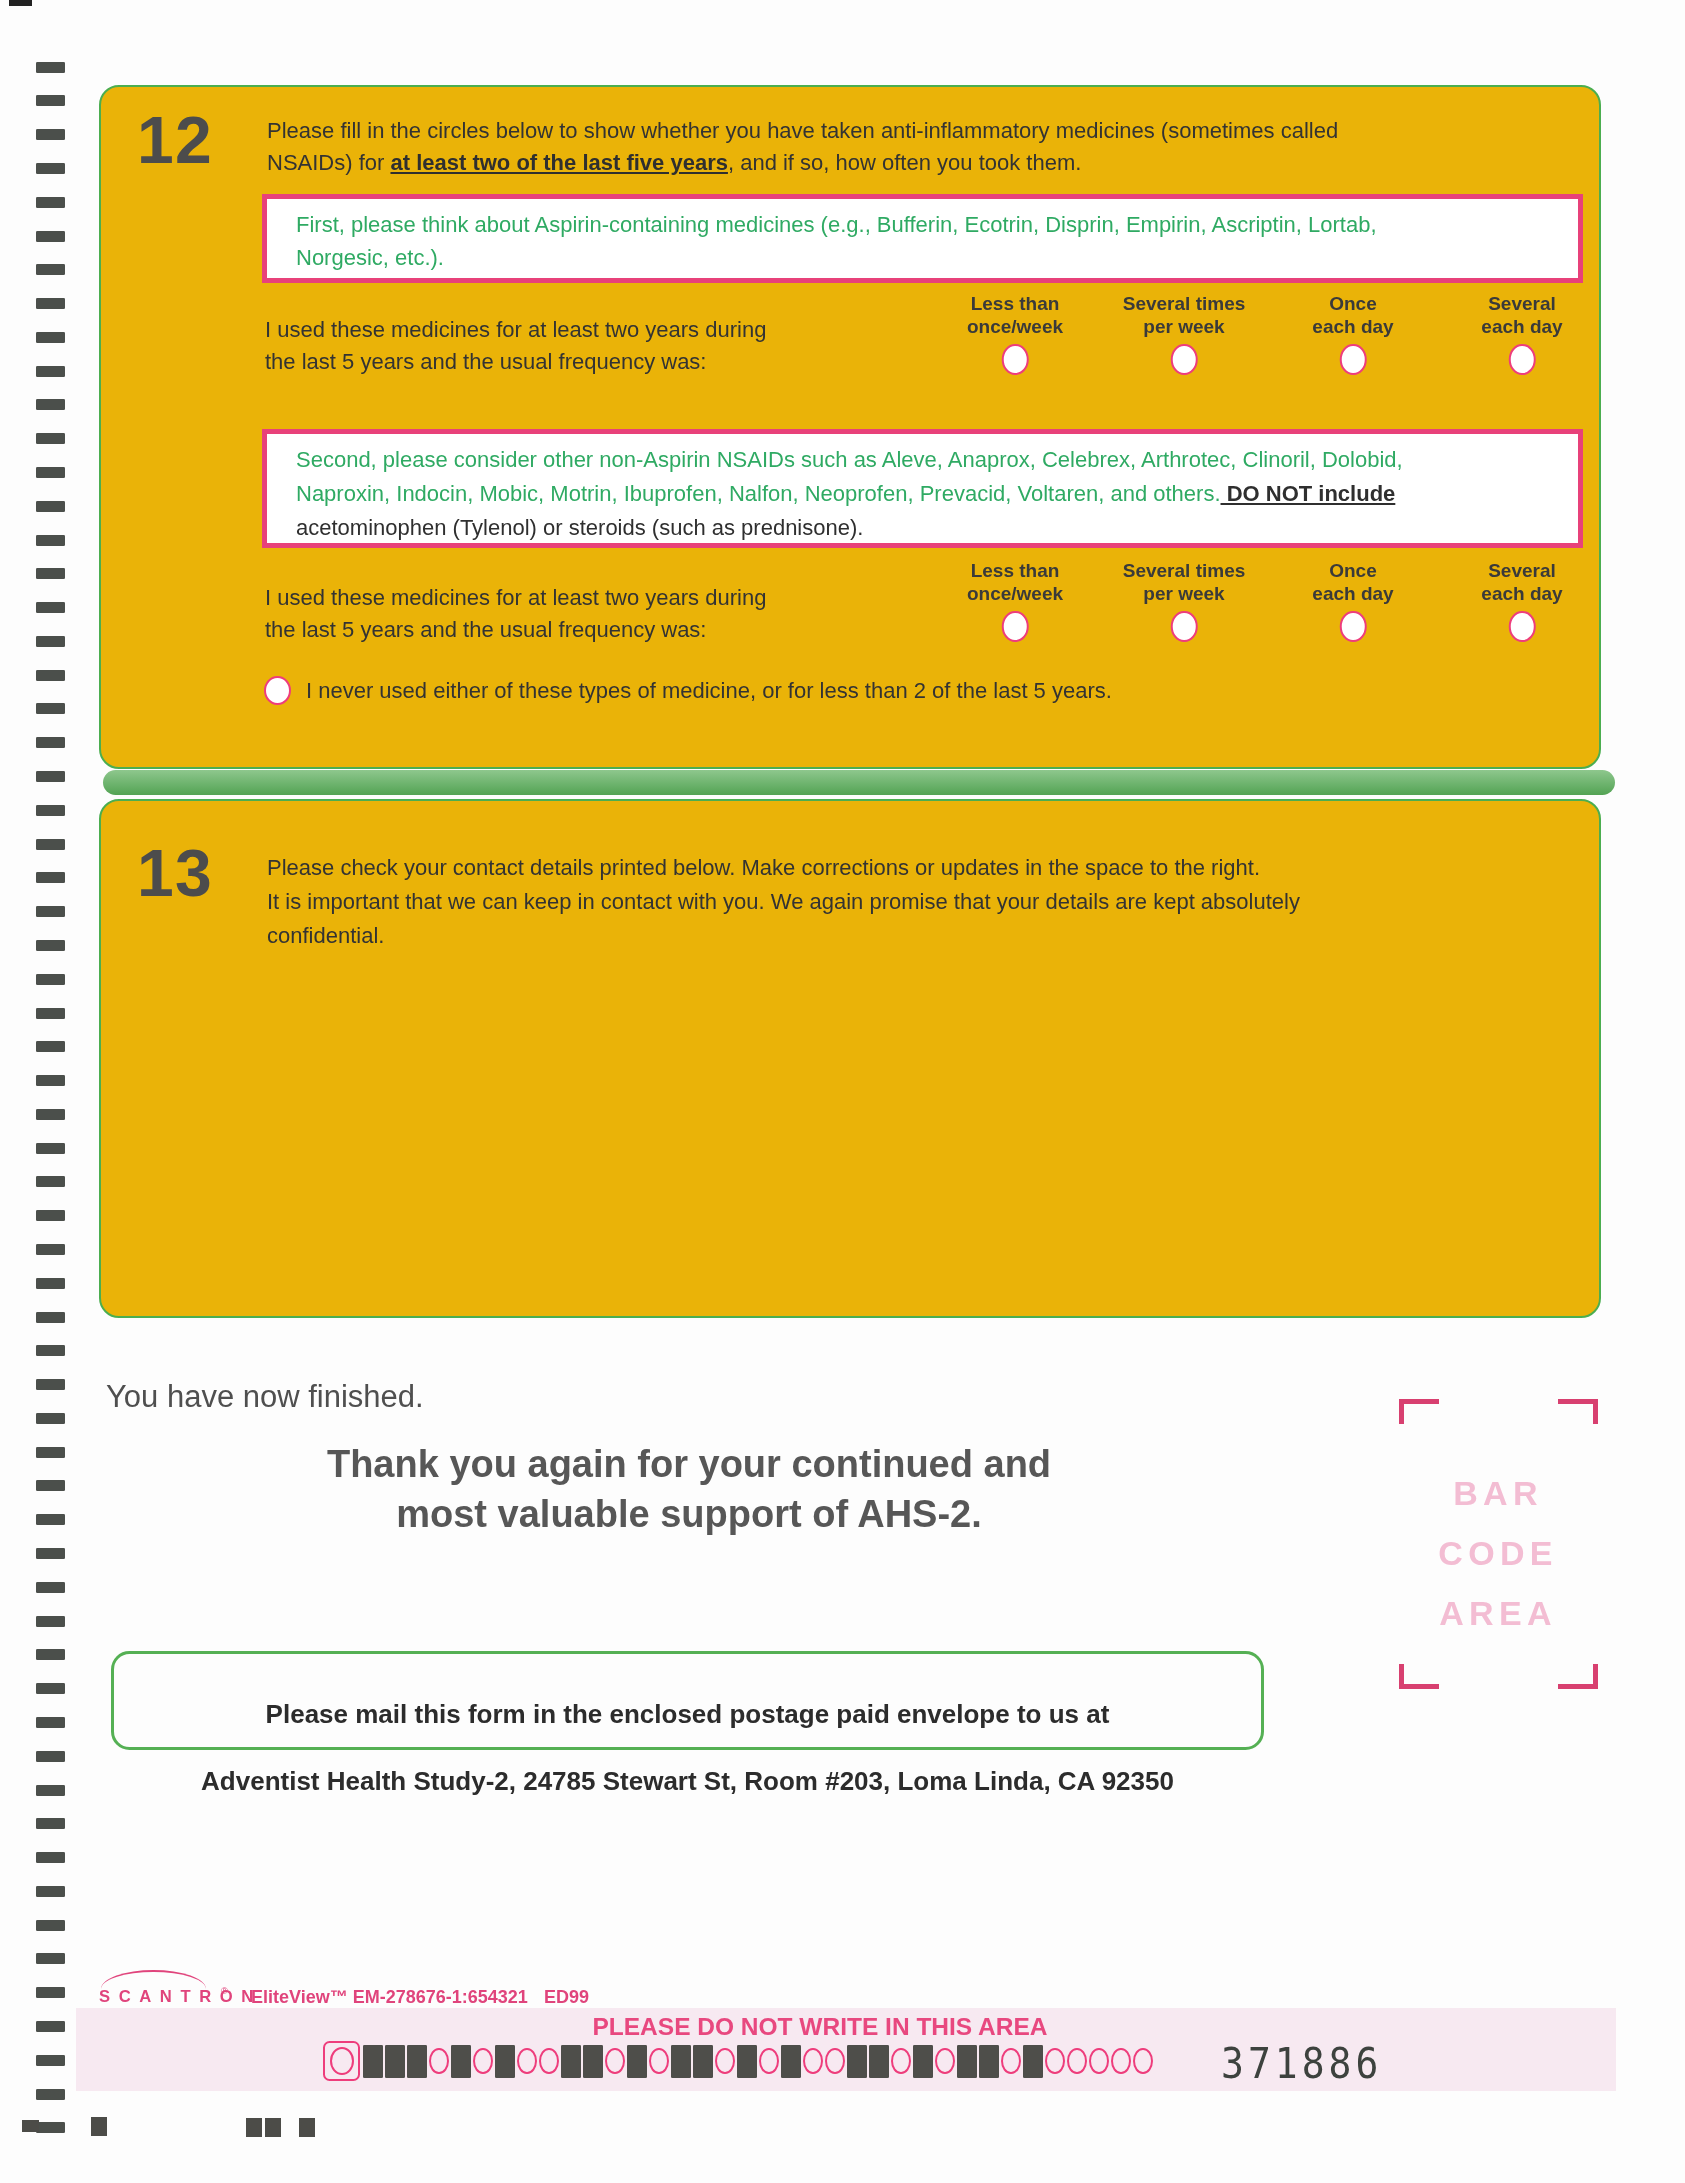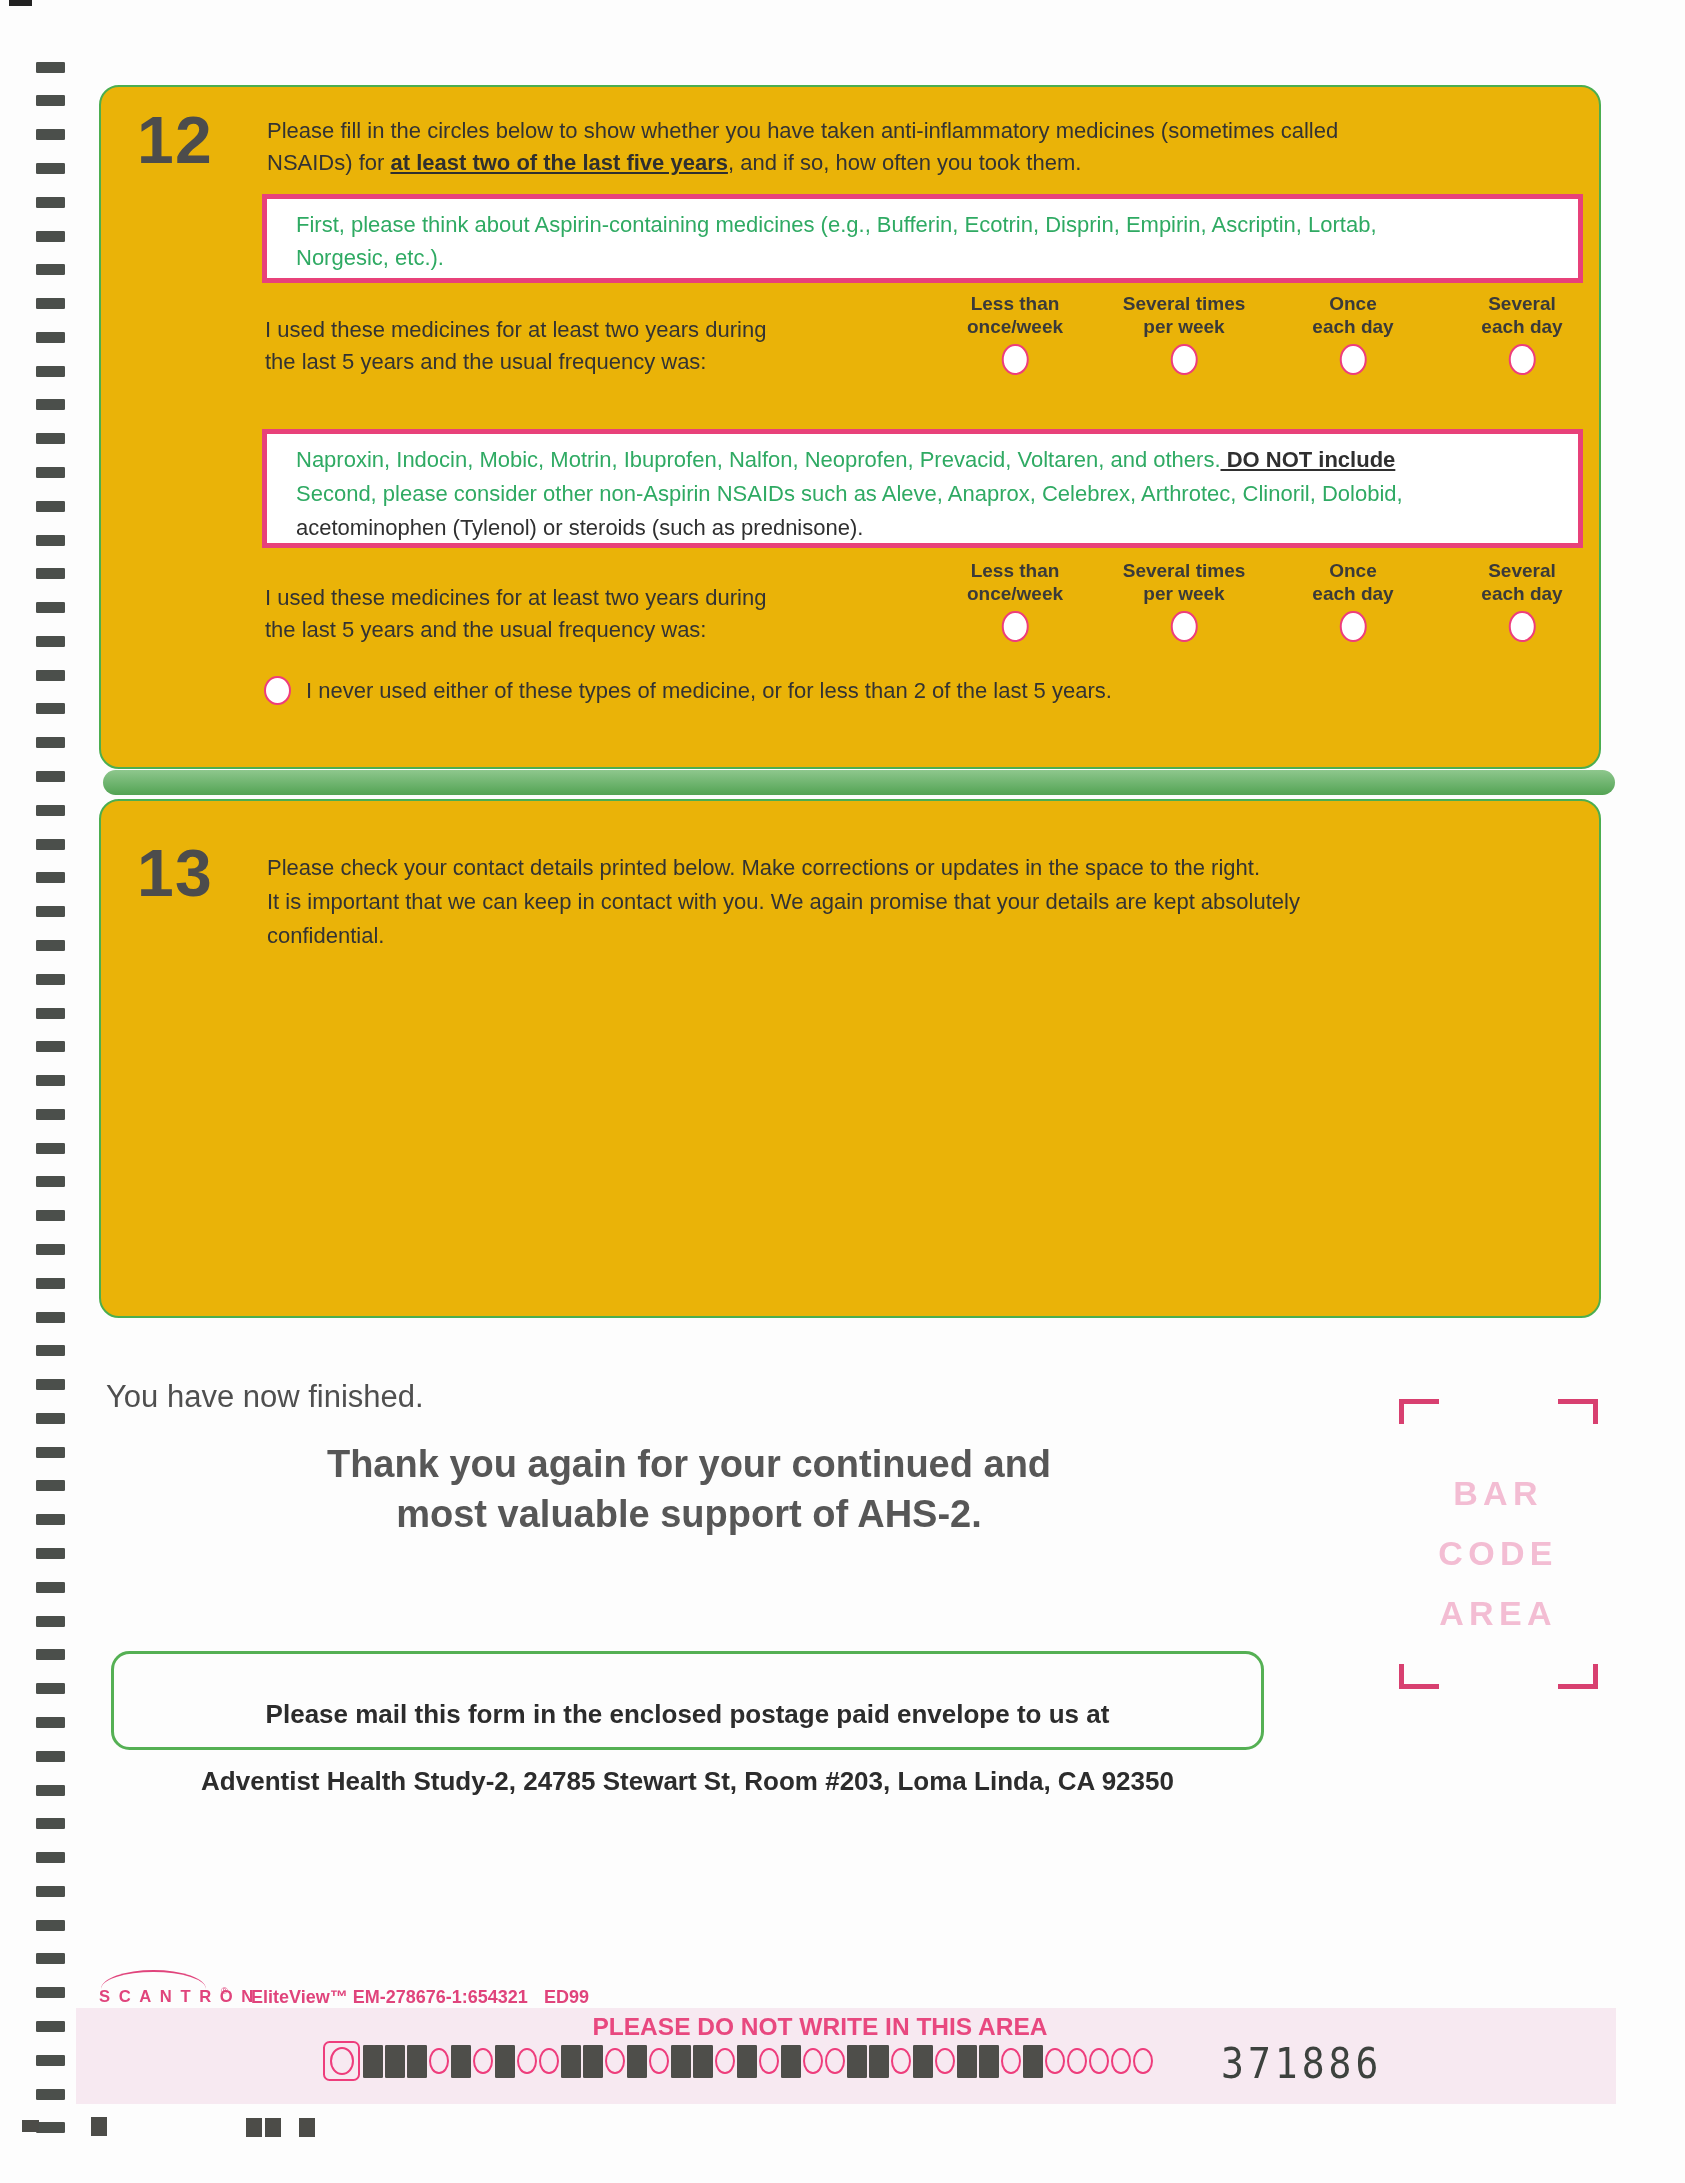--- a/index.html
+++ b/index.html
@@ -61,21 +61,21 @@
   
   #scantron-arc{position:absolute;left:101px;top:1970px;width:105px;height:17px;
                 border-top:2.6px solid #e0447c;border-radius:50% 50% 0 0/100% 100% 0 0;}
   #scantron-brand{position:absolute;left:99px;top:1987px;font-size:16.6px;color:#e0447c;
                   letter-spacing:8.6px;font-weight:bold;}
   #scantron-reg{position:absolute;left:221px;top:1986px;font-size:9.3px;color:#e0447c;}
   #product-code{position:absolute;left:251px;top:1987px;font-size:18px;font-weight:bold;color:#e0447c;}
   #edition-code{position:absolute;left:544px;top:1987px;font-size:18px;font-weight:bold;color:#e0447c;}
 
   
-  #strip{position:absolute;left:76px;top:2008px;width:1540px;height:96px;background:#f7e9f1;}
+  #strip{position:absolute;left:76px;top:2008px;width:1540px;height:83px;background:#f7e9f1;}
   #strip-warning{position:absolute;left:744px;top:5.3px;transform:translateX(-50%);
                  font-size:24.5px;font-weight:bold;color:#e8487f;white-space:nowrap;}
   #barcode-row{position:absolute;left:247px;top:32px;height:42px;display:flex;align-items:center;gap:2px;}
   .bc-start{width:37px;height:40px;border:2.6px solid #ee3d7c;border-radius:6.6px;box-sizing:border-box;
             display:flex;align-items:center;justify-content:center;margin-right:1.3px;}
   .bc-start-circle{width:24px;height:28px;border:2.6px solid #ee3d7c;border-radius:50%;box-sizing:border-box;}
   .bc-square{width:20px;height:33px;background:#4e4e4a;border-radius:1.3px;}
   .bc-circle{width:20px;height:26.5px;border:2.6px solid #ee3d7c;border-radius:50%;box-sizing:border-box;}
   #serial{position:absolute;left:1145px;top:34px;font-family:"DejaVu Sans Mono", monospace;
           font-size:38px;color:#3d423e;letter-spacing:4px;transform:scaleY(1.1);}
@@ -187,22 +187,22 @@
     <div>I used these medicines for at least two years during</div>
     <div>the last 5 years and the usual frequency was:</div>
   </div>
 
   <div class="acircle c1 row1c"></div>
   <div class="acircle c2 row1c"></div>
   <div class="acircle c3 row1c"></div>
   <div class="acircle c4 row1c"></div>
 
   <div class="note-box" id="nsaid-box">
+    <div>Second, please consider other non-Aspirin NSAIDs such as Aleve, Anaprox, Celebrex, Arthrotec, Clinoril, Dolobid,</div>
     <div><span>Naproxin, Indocin, Mobic, Motrin, Ibuprofen, Nalfon, Neoprofen, Prevacid, Voltaren, and others.</span><span class="black-bold"> DO NOT include</span></div>
-    <div>Second, please consider other non-Aspirin NSAIDs such as Aleve, Anaprox, Celebrex, Arthrotec, Clinoril, Dolobid,</div>
     <div class="black-normal">acetominophen (Tylenol) or steroids (such as prednisone).</div>
   </div>
 
   <div class="freq-col c1 row2h">
     <div>Less than</div>
     <div>once/week</div>
   </div>
   <div class="freq-col c2 row2h">
     <div>Several times</div>
     <div>per week</div>

